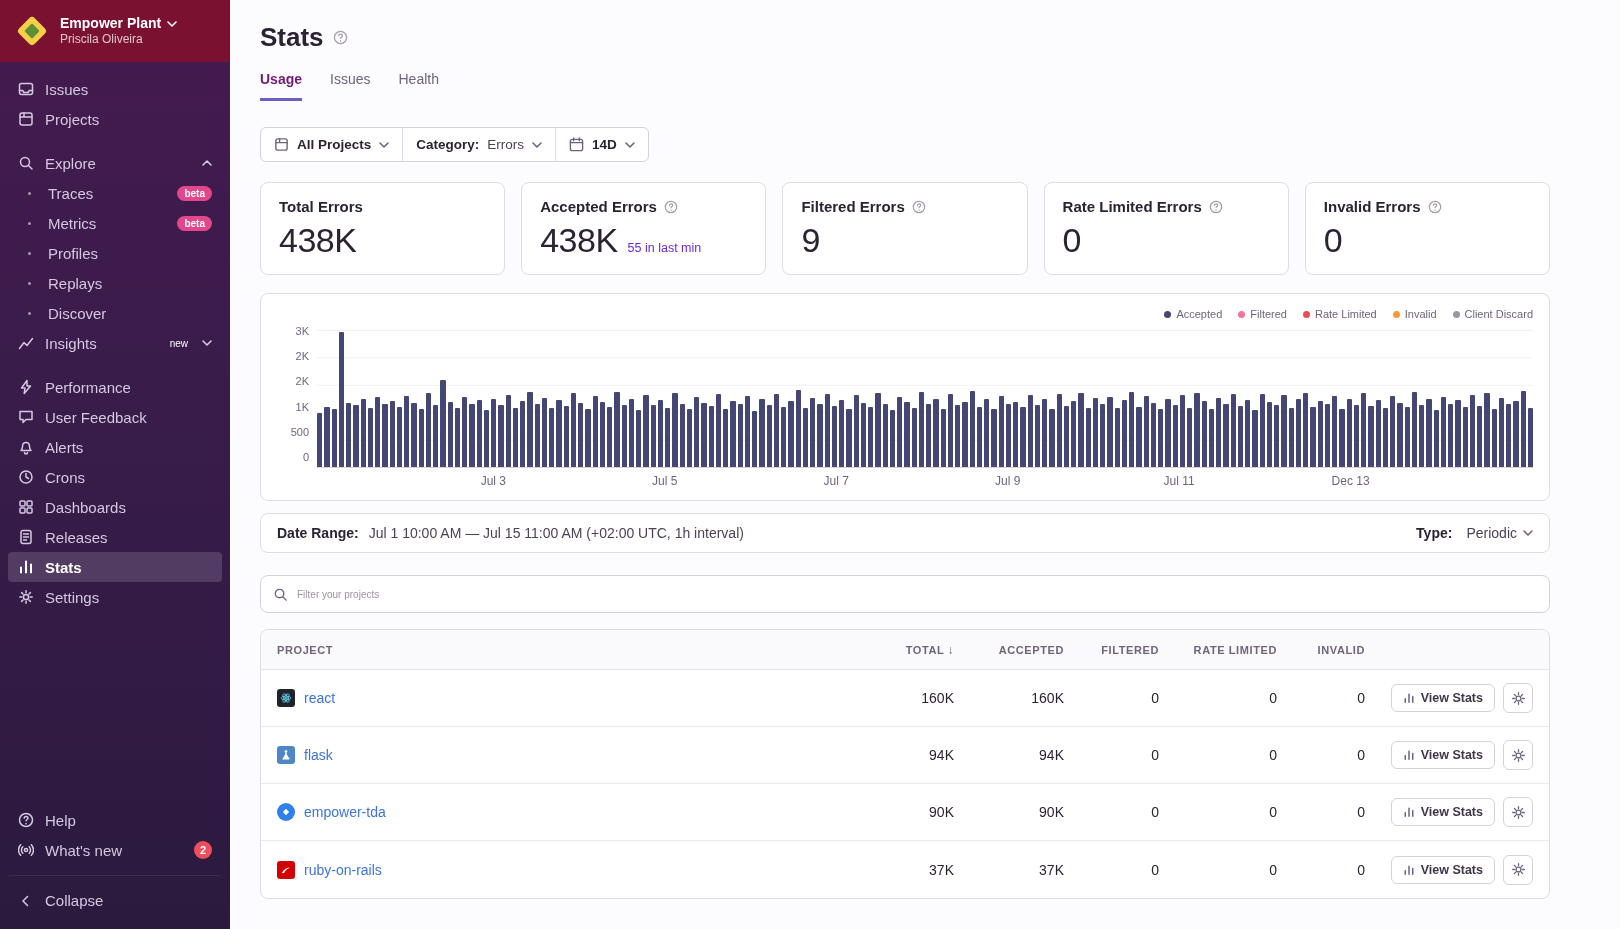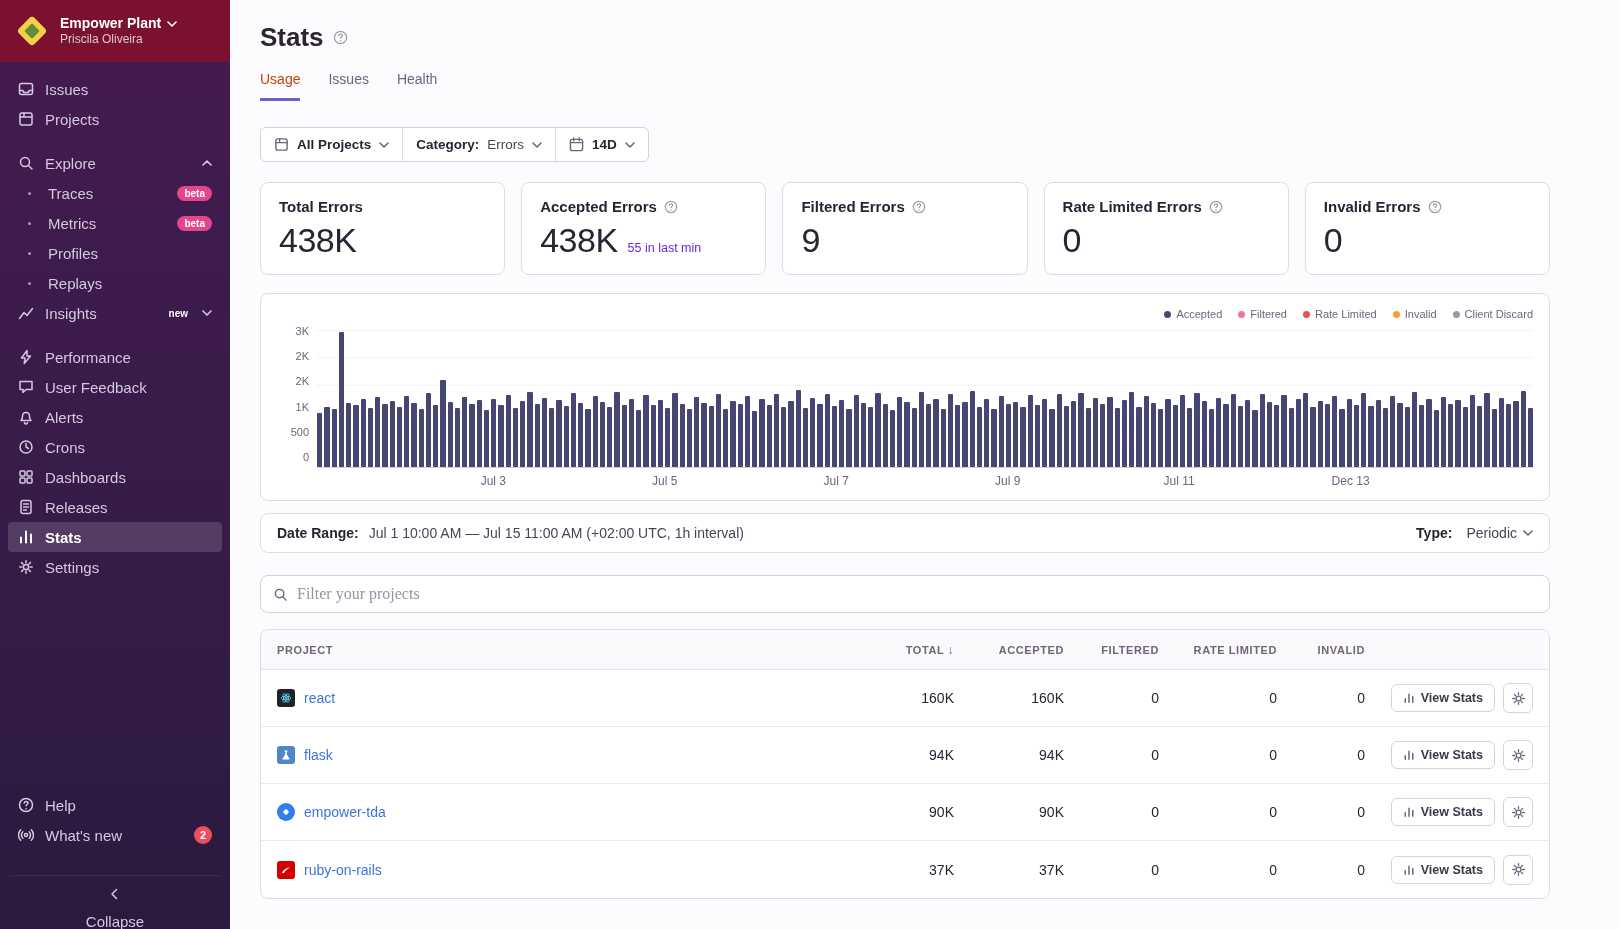--- a/index.html
+++ b/index.html
@@ -23,36 +23,36 @@
   .sb-item { display:flex; align-items:center; gap:11px; height:30px; padding:0 10px; border-radius:4px;
     font-size:15px; cursor:pointer; white-space:nowrap; }
   .sb-item.active { background:rgba(255,255,255,.15); color:#fff; font-weight:600; }
   .sb-icon { width:16px; height:16px; display:flex; align-items:center; justify-content:center; flex:0 0 auto; }
   .sb-icon svg { width:16px; height:16px; stroke:currentColor; fill:none; stroke-width:1.5; stroke-linecap:round; stroke-linejoin:round; }
   .sb-gap { height:14px; }
   .sb-sub { padding-left:13px;text-align:right; }
   .dot-bullet { width:3px; height:3px; border-radius:50%; background:rgba(255,255,255,.55); margin:0 6px 0 7px; flex:0 0 auto; }
   .trail { margin-left:auto; display:flex; align-items:center; gap:7px; }
   .badge-beta { background:#e1478a; color:#fff; font-size:10px; font-weight:700; padding:2px 7px; border-radius:9px; }
-  .badge-new { background:linear-gradient(95deg,#23b via 0,#23b795 0%,#3e7bd6 100%); color:#fff; font-size:10px; font-weight:700; padding:2px 7px; border-radius:9px; }
+  .badge-new { background:linear-gradient(95deg,#23b via 0,#23b795 0%,#3e7bd6 100%); color:#fff; font-size:10px; font-weight:400; padding:2px 7px; border-radius:9px; }
   .sb-footer { padding:8px 8px 14px; }
   .count-badge { margin-left:auto; background:#ef4f5c; color:#fff; width:18px; height:18px; border-radius:50%;
     font-size:11px; font-weight:700; display:flex; align-items:center; justify-content:center; }
-  .collapse-item { border-top:1px solid rgba(255,255,255,.08); margin-top:25px; padding-top:10px; height:40px;flex-direction:column; }
+  .collapse-item { border-top:1px solid rgba(255,255,255,.08); margin-top:10px; padding-top:10px; height:40px; }
 
   
   .main { flex:1; padding:22px 70px 0 30px; overflow:hidden; }
   .page-title { display:flex; align-items:center; gap:9px; margin-bottom:18px; }
   .page-title h1 { font-size:26px; font-weight:700; color:#2b2233; }
   .qicon { width:15px; height:15px; color:#a59cae; cursor:pointer; }
   .qicon svg { width:100%; height:100%; stroke:currentColor; fill:none; stroke-width:1.4; stroke-linecap:round; }
 
   .tabs { display:flex; gap:28px; margin-bottom:26px; }
   .tab { font-size:14px; color:#71637e; padding-bottom:11px; cursor:pointer; border-bottom:3px solid transparent; }
-  .tab.active { color:#c2410c; font-weight:400; border-bottom-color:#6C5FC7; }
+  .tab.active { color:#701a75; font-weight:700; border-bottom-color:#6C5FC7; }
 
   .filter-bar { display:inline-flex; align-items:stretch; border:1px solid #d6d0dc; border-radius:6px; background:#fff; margin-bottom:20px; overflow:hidden; }
   .filter-seg { display:flex; align-items:center; gap:8px; padding:9px 13px; font-size:13.5px; cursor:pointer; }
   .filter-seg + .filter-seg { border-left:1px solid #e0dbe4; }
   .filter-seg .seg-bold { font-weight:700; color:#2b2233; }
   .filter-seg .seg-val { color:#4d4158; }
   .sicon { width:15px; height:15px; color:#71637e; }
   .sicon svg { width:100%; height:100%; stroke:currentColor; fill:none; stroke-width:1.5; stroke-linecap:round; stroke-linejoin:round; }
   .chev-gray { color:#71637e; }
 
@@ -80,21 +80,21 @@
 
   .date-bar { display:flex; align-items:center; background:#fff; border:1px solid #e0dbe4; border-radius:8px;
     height:40px; padding:0 16px; margin-bottom:22px; font-size:14px; }
   .date-bar .lbl { font-weight:700; margin-right:10px; }
   .date-bar .val { color:#4d4158; }
   .type-sel { margin-left:auto; display:flex; align-items:center; gap:6px; cursor:pointer; }
   .type-sel .lbl { margin-right:8px; }
 
   .search-box { display:flex; align-items:center; gap:9px; background:#fff; border:1px solid #d6d0dc; border-radius:8px;
     height:38px; padding:0 12px; margin-bottom:16px; }
-  .search-box input { border:none; outline:none; flex:1; font-size:16px; font-family:Liberation Serif, serif; color:#0369a1; background:transparent; }
+  .search-box input { border:none; outline:none; flex:1; font-size:10px; font-family:Liberation Sans, sans-serif; color:#0369a1; background:transparent; }
   .search-box input::placeholder { color:#9b93a5; }
 
   .table-card { background:#fff; border:1px solid #e0dbe4; border-radius:8px; overflow:hidden; }
   .t-row { display:grid; grid-template-columns:1fr 105px 110px 95px 118px 88px 168px; align-items:center; padding:0 16px; }
   .t-head { height:40px; background:#faf9fb; border-bottom:1px solid #e7e1ec; font-size:11px; font-weight:700;
     letter-spacing:.6px; color:#71637e; text-transform:uppercase; }
   .t-head .cell, .t-body .cell { text-align:right; }
   .t-head .cell.first, .t-body .cell.first { text-align:left; }
   .sort-arrow { color:#71637e; font-size:12px; margin-left:3px; }
   .t-body { height:57px; border-bottom:1px solid #ede8f0; font-size:14px; }
@@ -181,20 +181,24 @@
           <span class="badge-beta">beta</span>
         </span>
     </div>
     <div class="sb-item sb-sub">
       <span class="dot-bullet"></span>
       <span>Profiles</span>
     </div>
     <div class="sb-item sb-sub">
       <span class="dot-bullet"></span>
       <span>Replays</span>
+    </div>
+    <div class="sb-item sb-sub">
+      <span class="dot-bullet"></span>
+      <span>Discover</span>
     </div>
     <div class="sb-item">
       <span class="sb-icon">
           <svg viewBox="0 0 16 16">
             <path d="M1.5 13.5L6 7.5l3 3 5.5-7"></path>
           </svg>
         </span>
       <span>Insights</span>
       <span class="trail">
         <span class="badge-new">new</span>

